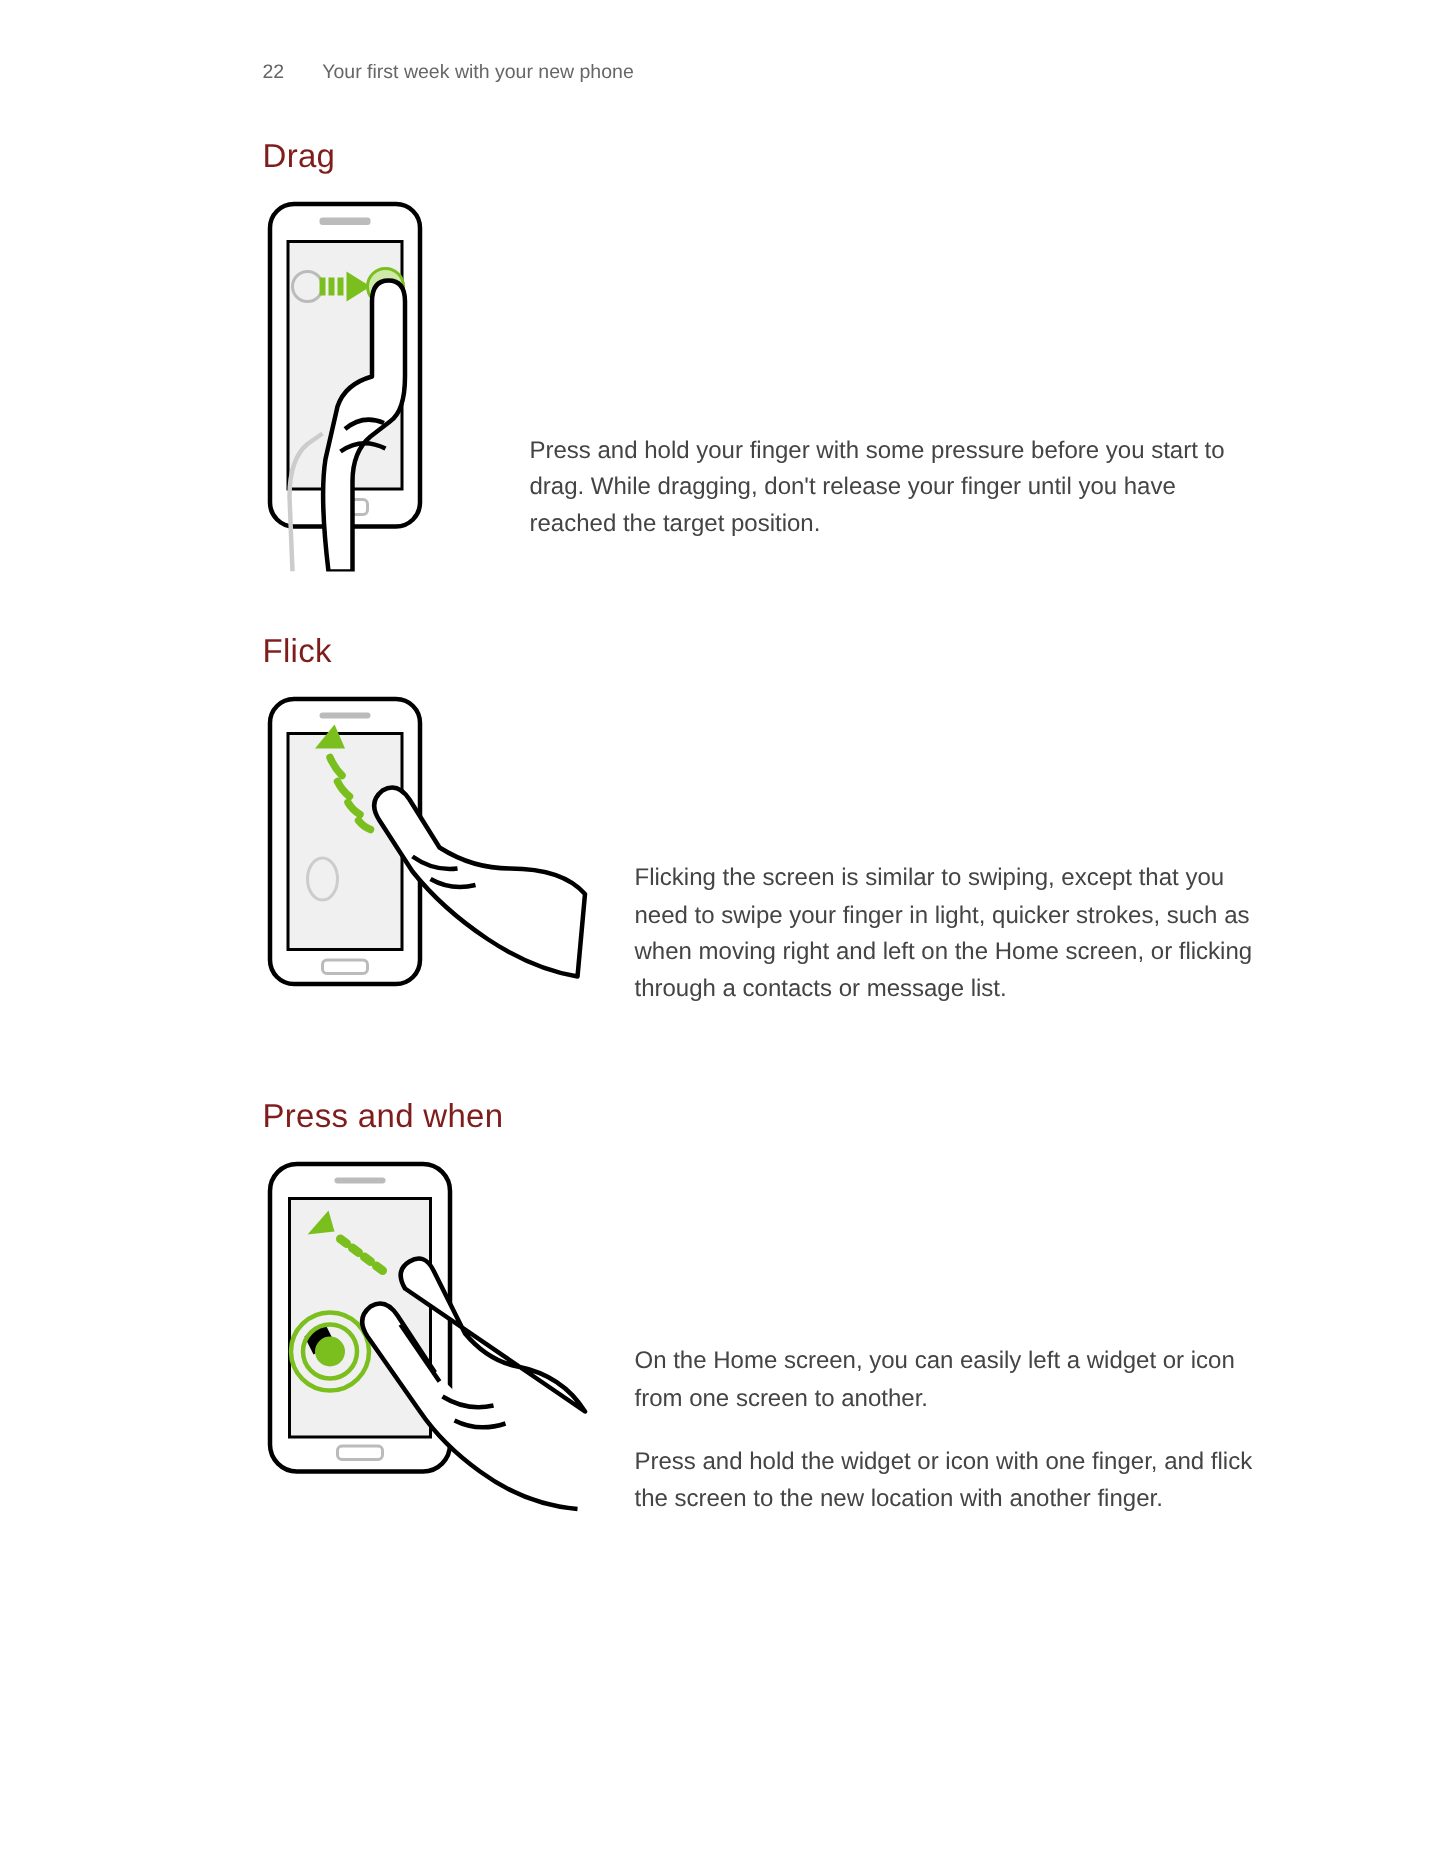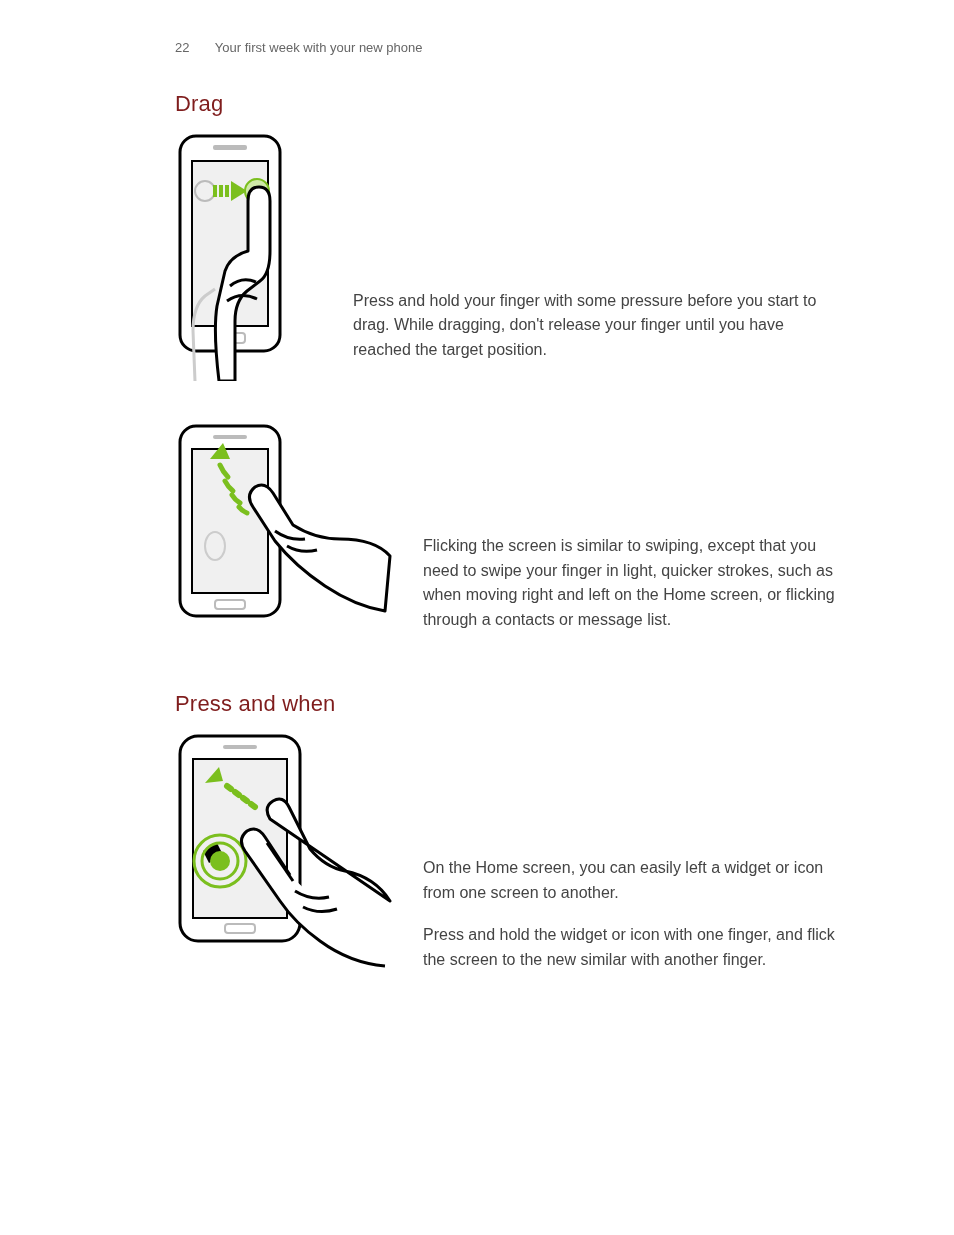--- a/index.html
+++ b/index.html
@@ -101,20 +101,21 @@
           </g>
         </svg>
       </div>
       <div class="desc">
         <p>Press and hold your finger with some pressure before you start to drag. While dragging, don't release your finger until you have reached the target position.</p>
       </div>
     </div>
   </div>
 
   <div class="section">
+    <h2 class="section-title">Flick</h2>
     <div class="row">
       <div class="illus">
         <svg width="220" height="230" viewBox="0 0 220 230">
 
           <rect x="5" y="5" width="100" height="190" rx="16" fill="#fff" stroke="#000" stroke-width="3"></rect>
           <rect x="17" y="28" width="76" height="144" fill="#f0f0f0" stroke="#000" stroke-width="2"></rect>
           <rect x="38" y="14" width="34" height="4" rx="2" fill="#bbb"></rect>
           <rect x="40" y="179" width="30" height="9" rx="3" fill="none" stroke="#bbb" stroke-width="2"></rect>
 
           <g fill="#7bbf1e">
@@ -179,18 +180,18 @@
 
             <path d="M92 112 L118 150" fill="none"></path>
 
             <path d="M120 160 q16 10 34 6" fill="none"></path>
             <path d="M128 176 q16 8 34 2" fill="none"></path>
           </g>
         </svg>
       </div>
       <div class="desc">
         <p>On the Home screen, you can easily left a widget or icon from one screen to another.</p>
-        <p>Press and hold the widget or icon with one finger, and flick the screen to the new similar with another finger.</p>
+        <p>Press and hold the widget or icon with one finger, and flick the screen to the new location with another finger.</p>
       </div>
     </div>
   </div>
 
 </div>
 
 </body></html>

